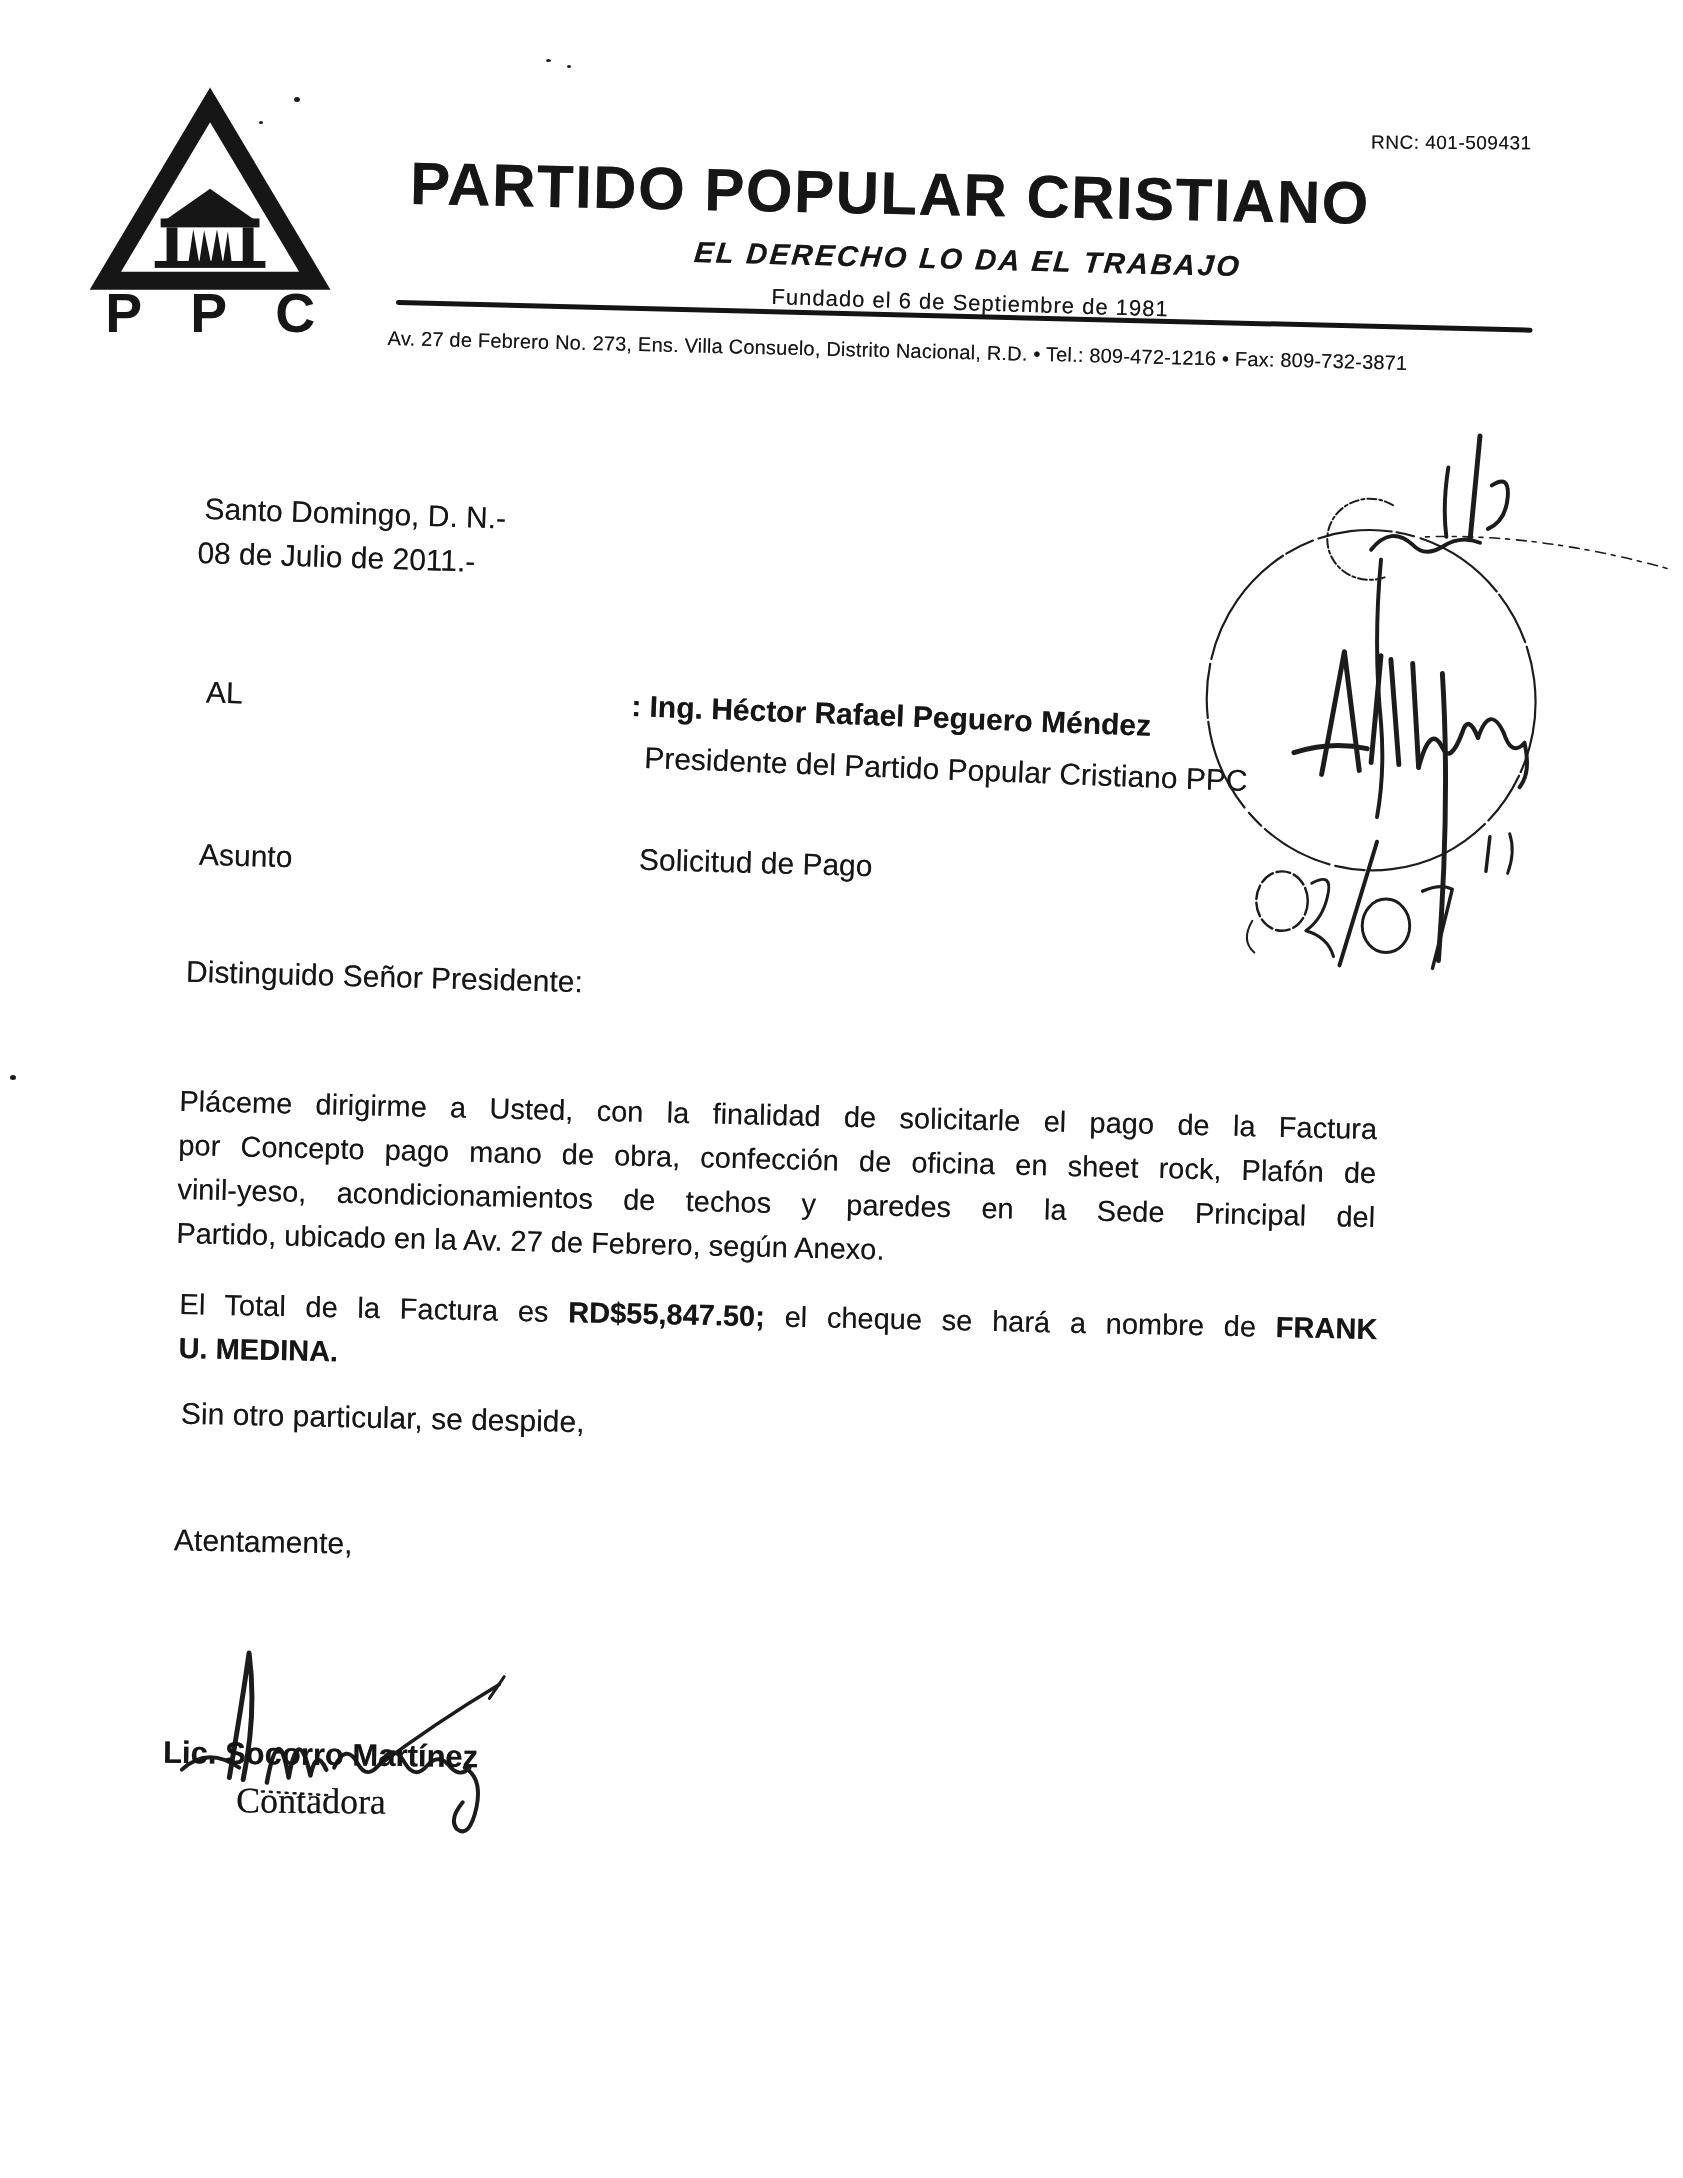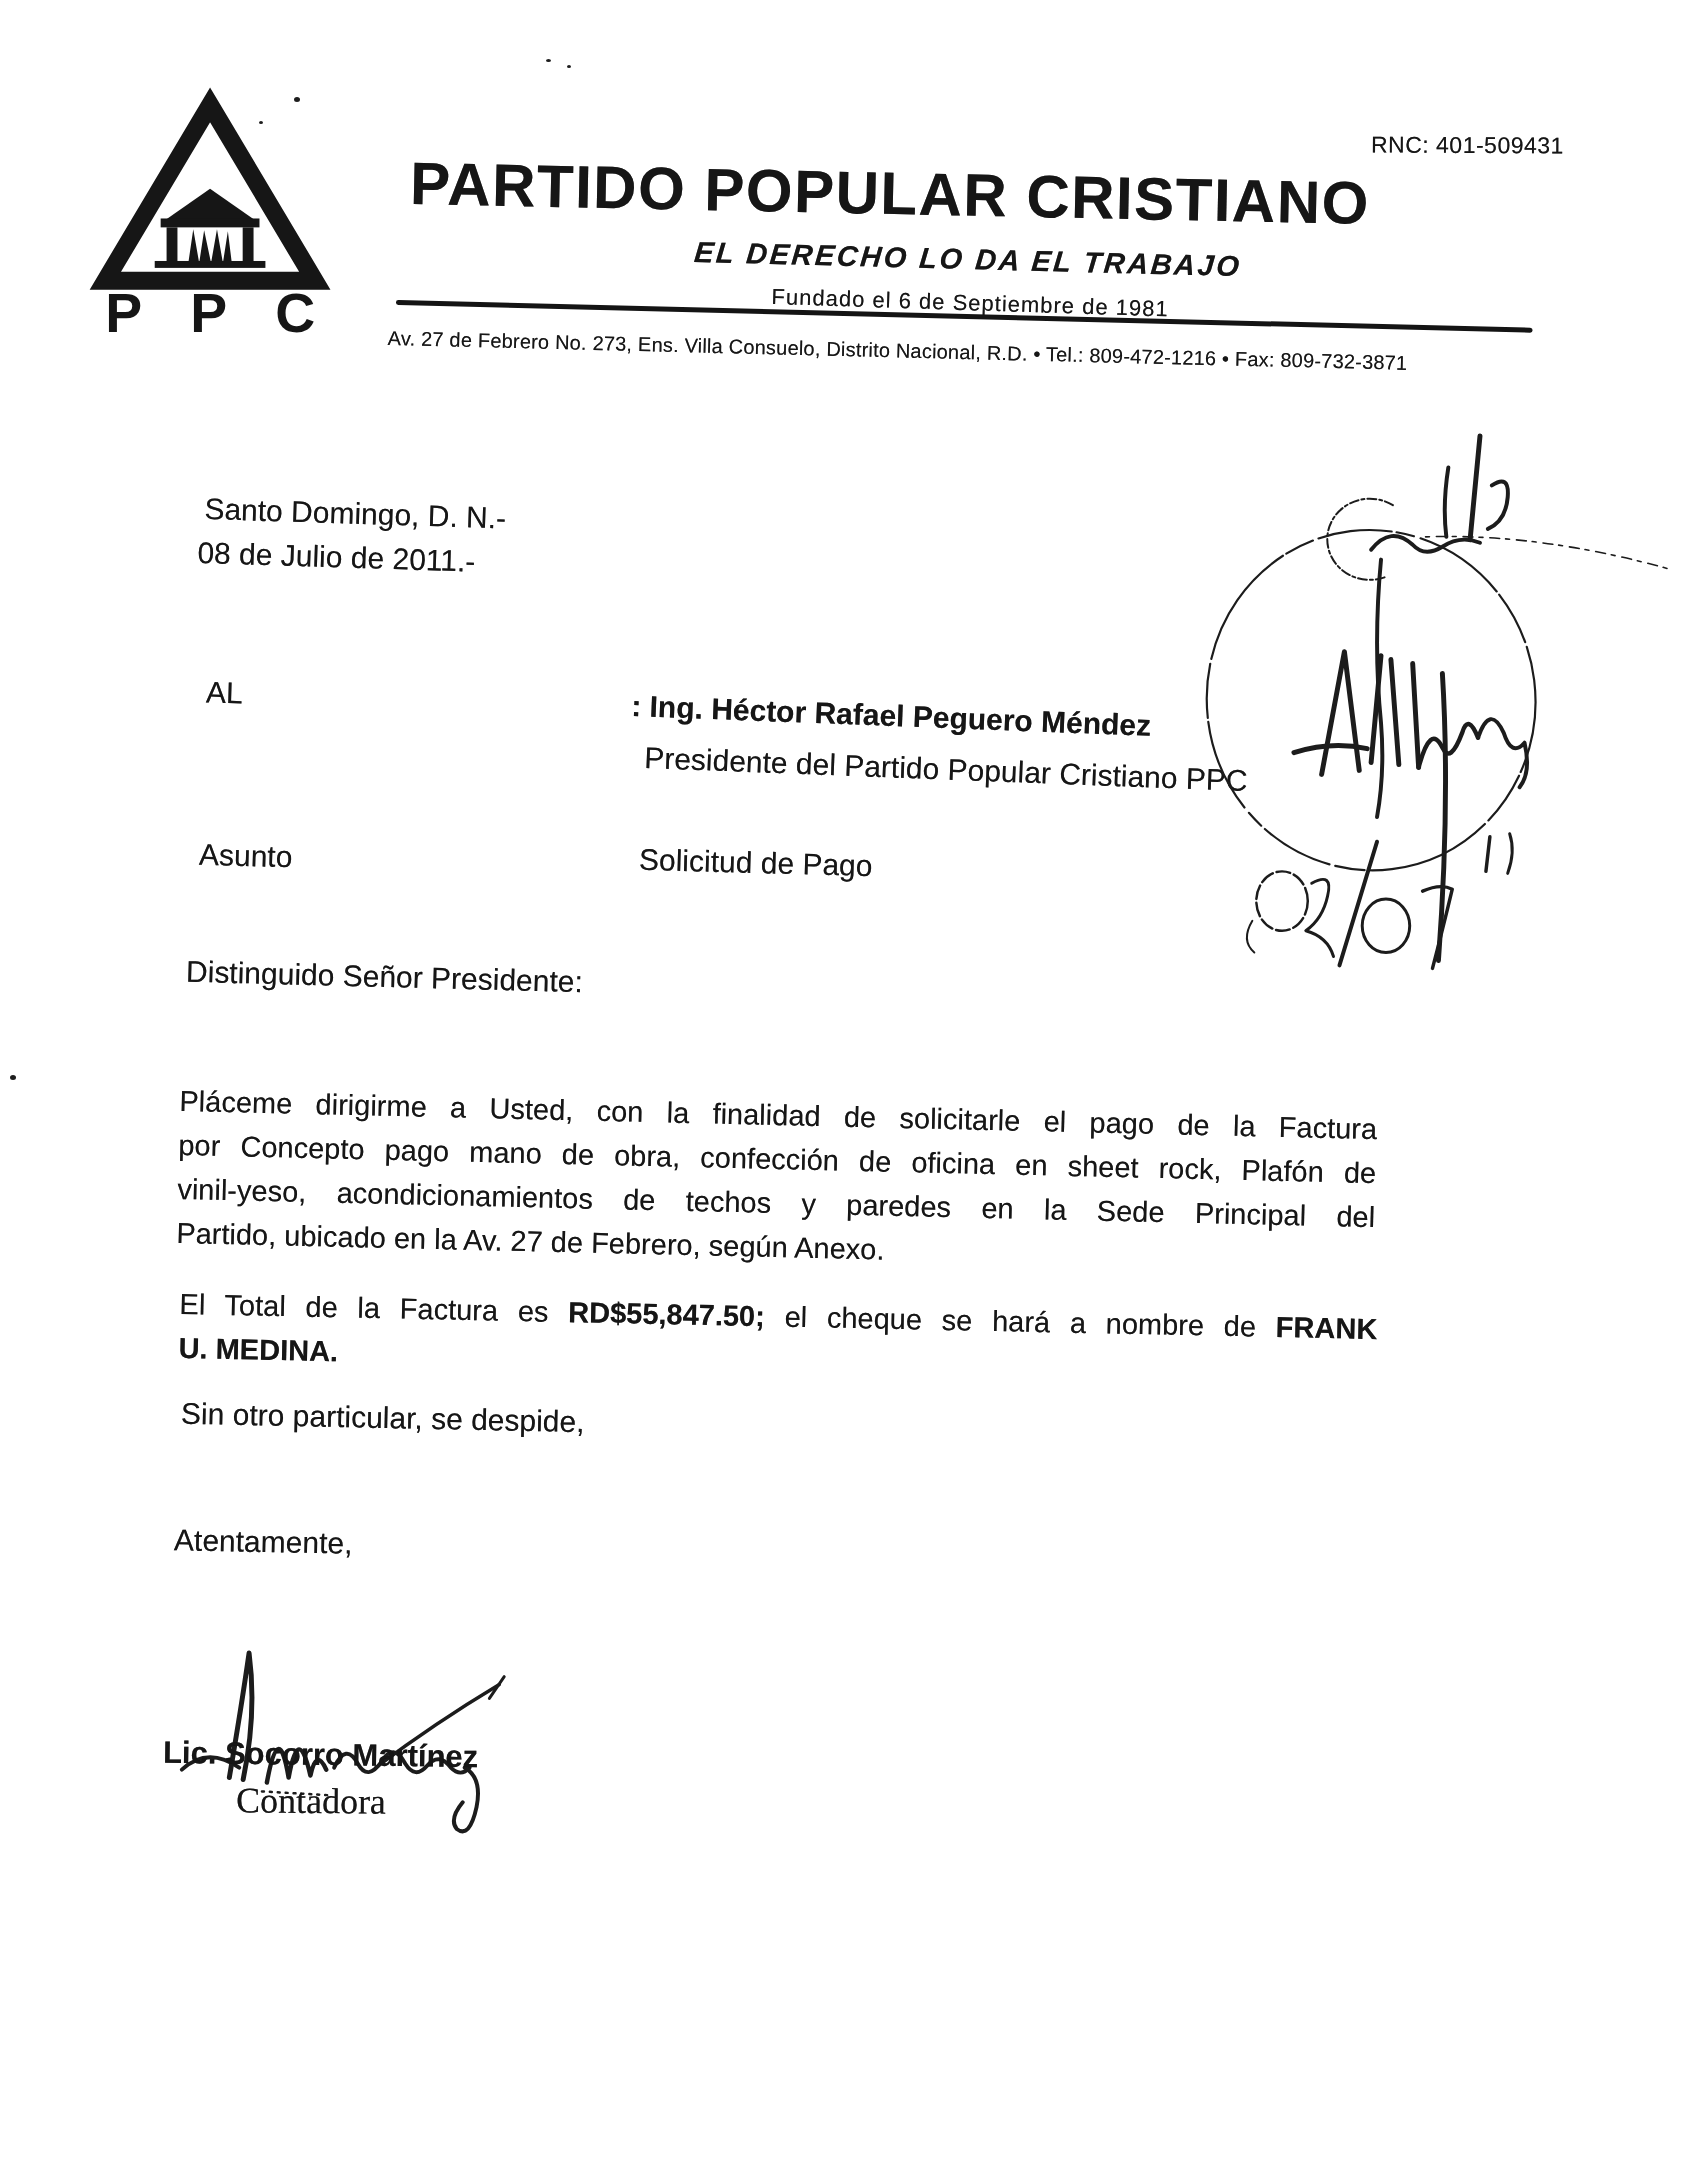--- a/index.html
+++ b/index.html
@@ -3,21 +3,21 @@
 <meta charset="utf-8">
 <style>
   html,body{margin:0;padding:0;background:#e8e8e8;}
   .page{
     position:relative;width:1683px;height:2178px;margin:0 auto;
     background:#ffffff;overflow:hidden;
     font-family:"Liberation Sans",sans-serif;color:#161616;
   }
   .t{position:absolute;white-space:nowrap;color:#161616;
      text-shadow:0 0 0.6px rgba(0,0,0,0.55);}
-  .rnc{font-size:23px;letter-spacing:0.5px;transform:rotate(0.3deg);}
+  .rnc{font-size:19px;letter-spacing:0.5px;transform:rotate(0.3deg);}
   .title{font-size:60px;font-weight:900;letter-spacing:1.5px;
          transform:rotate(1.2deg);transform-origin:left top;}
   .motto{font-size:29px;font-weight:700;font-style:italic;letter-spacing:2.5px;
          transform:rotate(1.5deg) skewX(-4deg);transform-origin:left top;}
   .founded{font-size:22px;letter-spacing:1px;
          transform:rotate(1.8deg);transform-origin:left top;}
   .rule{position:absolute;background:#141414;border-radius:3px;
          transform:rotate(1.4deg);transform-origin:left top;}
   .addr{font-size:20px;letter-spacing:0.2px;
          transform:rotate(1.4deg);transform-origin:left top;}

